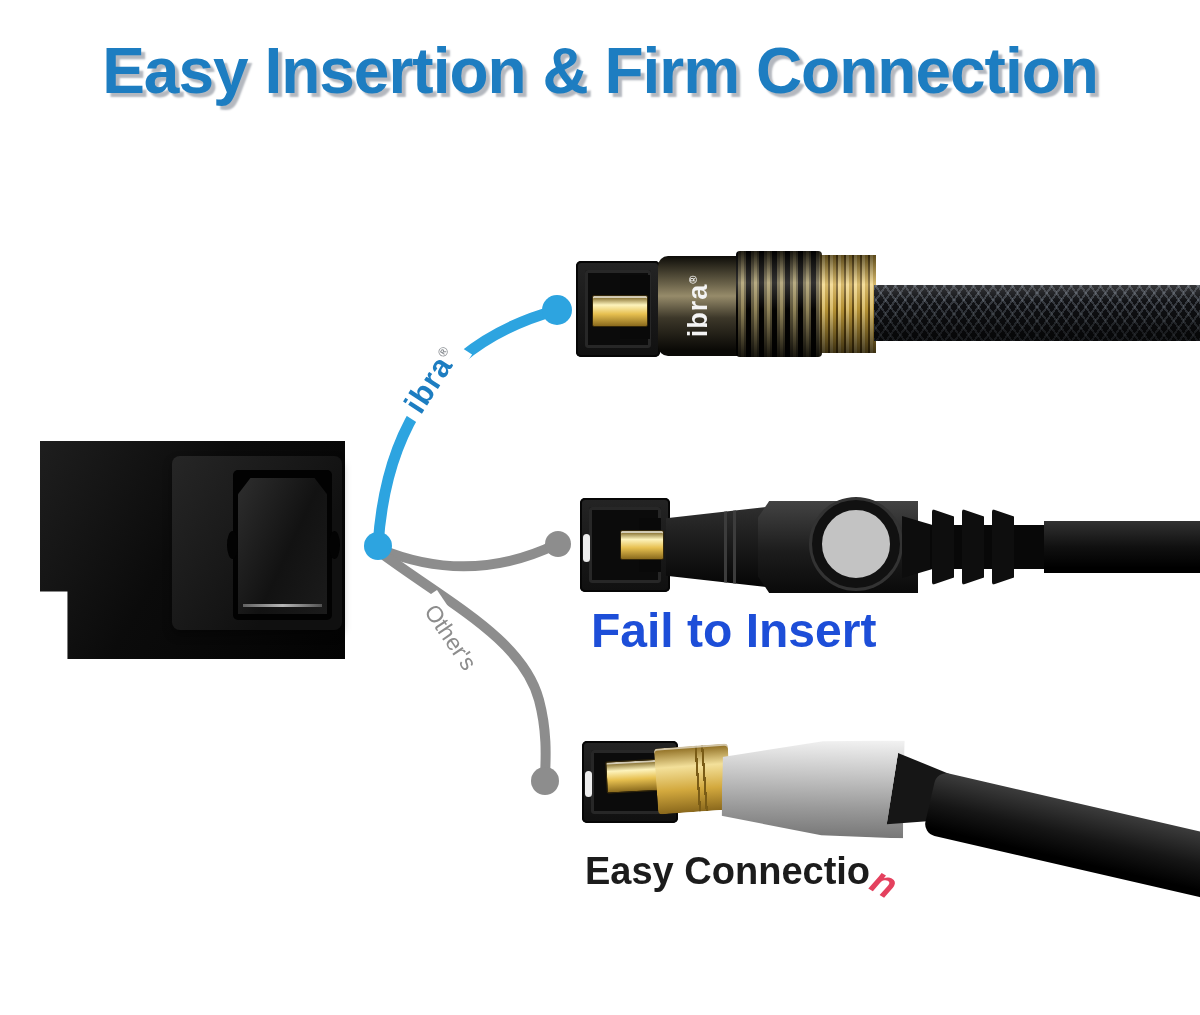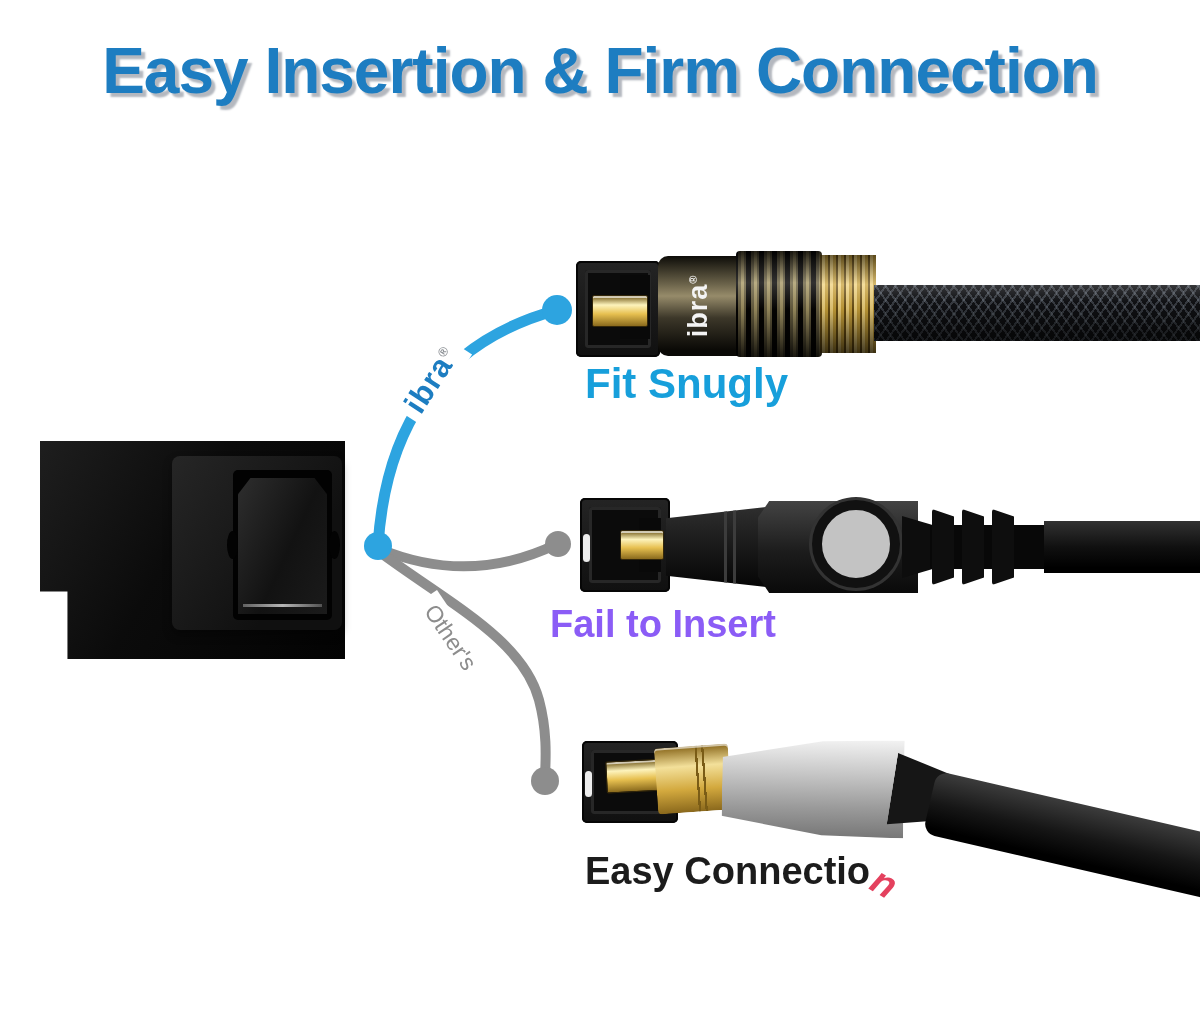--- a/index.html
+++ b/index.html
@@ -117,21 +117,21 @@
     clip-path:polygon(0 20%,55% 2%,100% 0,100% 100%,55% 98%,0 80%);}
   .r3-cap{left:892px;top:748px;width:56px;height:82px;background:#161616;transform:rotate(9deg);
     clip-path:polygon(0 6%,100% 22%,100% 78%,0 94%);}
   .r3-cable{left:930px;top:766px;width:296px;height:64px;border-radius:12px;
     transform:rotate(13deg);transform-origin:left center;
     background:linear-gradient(180deg,#3c3c3c,#161616 50%,#000 90%);}
 
   
   .cap{position:absolute;z-index:4;font-weight:bold;white-space:nowrap;}
   .cap1{left:585px;top:356px;font-size:42px;color:#179fdb;}
-  .cap2{left:550px;top:599px;font-size:38px;color:#8b5cf6;}
+  .cap2{left:591px;top:599px;font-size:48px;color:#1d4ed8;}
   .cap3{left:585px;top:846px;font-size:38px;color:#1c1c1c;}
   .cap3 .accent{display:inline-block;color:#e4415e;font-style:italic;
     transform:rotate(30deg) translate(8px,9px);}
 </style>
 </head>
 <body>
 
 <div class="stage">
 
   <h1 class="title">Easy Insertion &amp; Firm Connection</h1>
@@ -165,21 +165,20 @@
     <div class="head-in"></div>
     <div class="plugback r1-back"></div>
     <div class="pin r1-pin"></div>
   </div>
   <div class="piece r1-barrel">
     <span class="barrel-txt"><span>ibra</span><span class="reg">®</span></span>
   </div>
   <div class="piece r1-ribs"></div>
   <div class="piece r1-gold"></div>
   <div class="piece r1-cable"></div>
-  <div class="cap cap1">Fit Snugly</div>
 
   <div class="piece head r2-head">
     <div class="head-in"></div>
     <div class="slot r2-slot"></div>
     <div class="plugback r2-back"></div>
     <div class="pin r2-pin"></div>
   </div>
   <div class="piece r2-plug"></div>
   <div class="piece r2-body"></div>
   <div class="piece r2-ring"></div>

